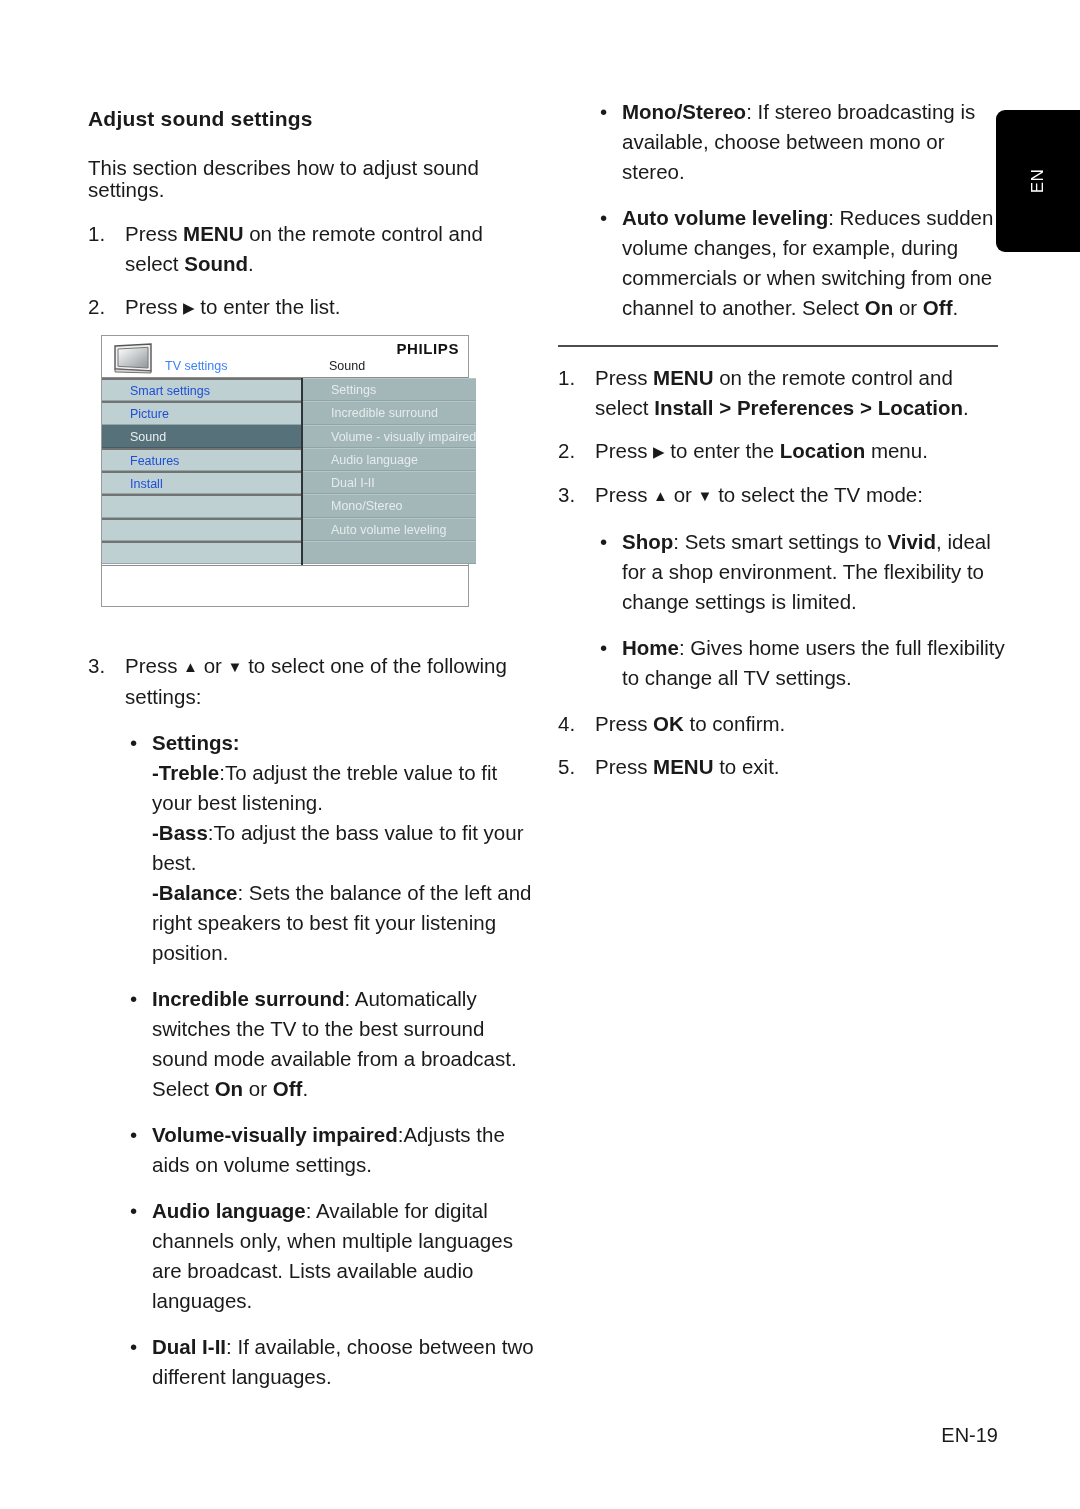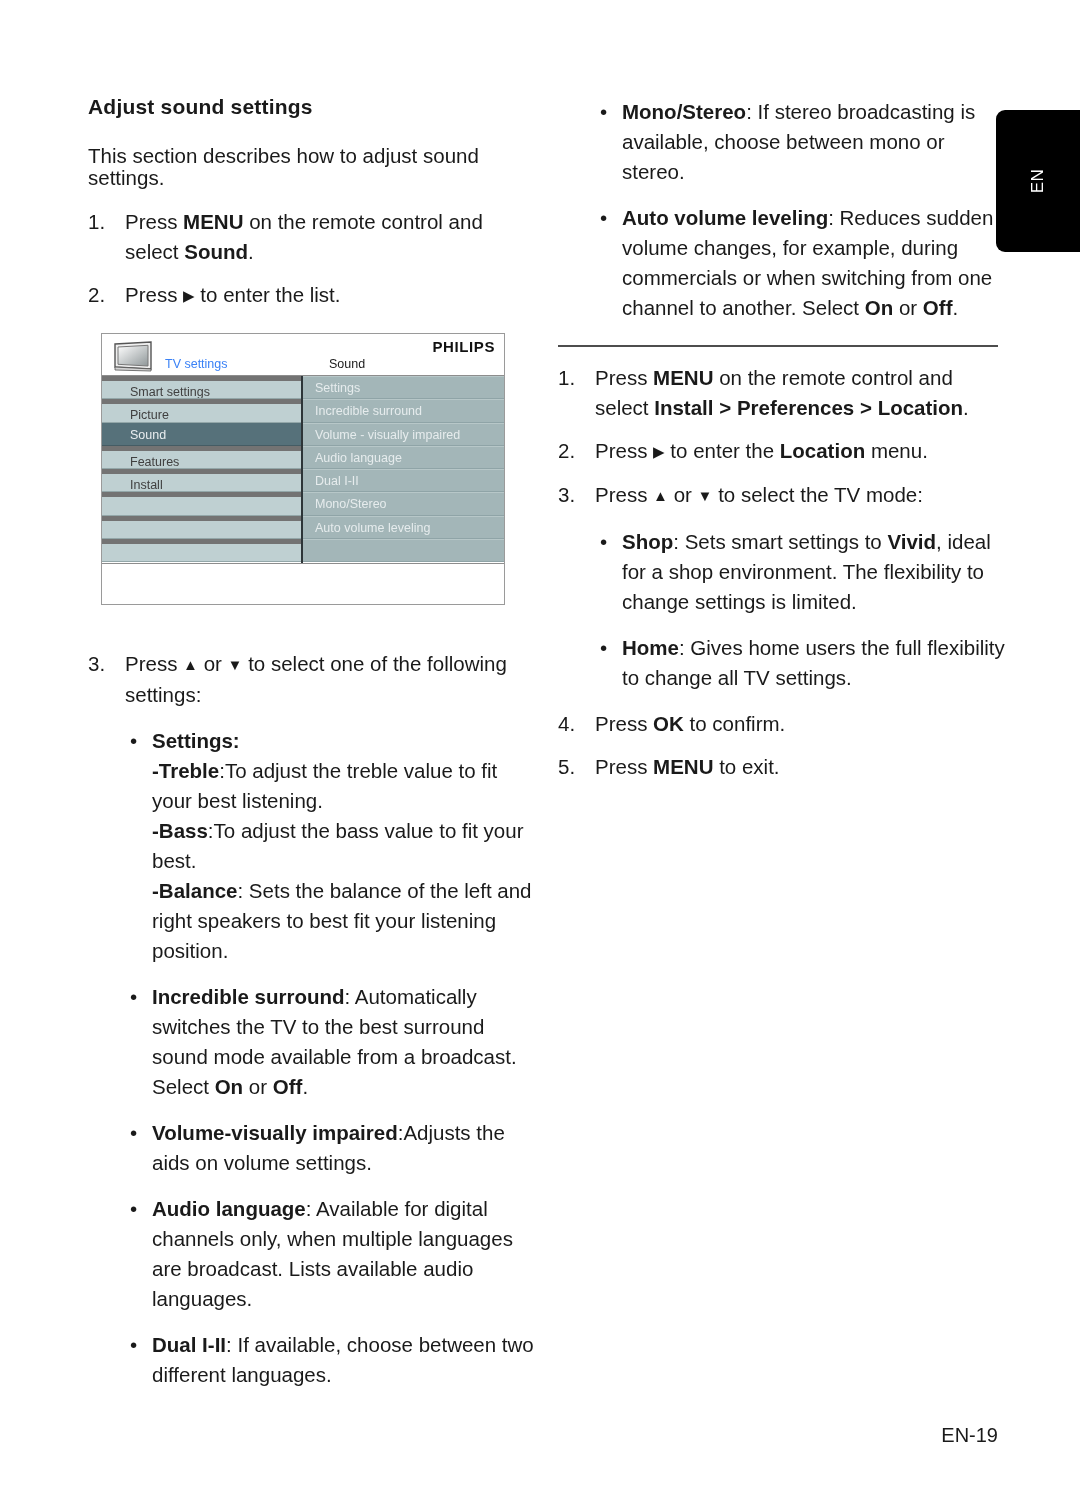--- a/index.html
+++ b/index.html
@@ -23,21 +23,21 @@
     width: 450px;
   }
   .col-left  { left: 88px; }
   .col-right { left: 558px; }
 
   
   .h3 {
     font-size: 21px;
     font-weight: bold;
     letter-spacing: .2px;
-    margin: 0 0 26px 0;
+    margin: 12px 0 26px 0;
   }
   .para {
     font-size: 20.5px;
     line-height: 22px;
     margin: 0 0 18px 0;
     font-weight: 400;
   }
   b, .b { font-weight: bold; }
 
   
@@ -129,23 +129,23 @@
     top: 1424px;
     width: 998px;
     text-align: right;
     font-size: 20px;
     color: #1a1a1a;
   }
 
   
   .tvmenu {
     position: relative;
-    width: 404px;
+    width: 368px;
     height: 272px;
-    margin: 22px 0 0 13px;
+    margin: 12px 0 0 13px;
     background: #ffffff;
     border: 1px solid #9a9a9a;
     box-sizing: border-box;
   }
   .tv-header {
     position: relative;
     height: 42px;
     border-bottom: 1px solid #8d8d8d;
     box-sizing: border-box;
   }
@@ -205,38 +205,38 @@
     line-height: 23.3px;
     font-size: 12.5px;
     box-sizing: border-box;
     overflow: hidden;
     white-space: nowrap;
   }
   
   .tv-left .mrow {
     background: #bfd0d2;
     border-bottom: 1px solid #93a7a9;
-    border-top: 5px solid #737373;
-    color: #404040;
+    border-top: 2px solid #737373;
+    color: #1d4ed8;
     padding-left: 28px;
   }
   .tv-left .mrow.sel {
     background: #56717a;
     color: #e9eef0;
     border-top: 1px solid #56717a;
     border-bottom: 1px solid #45five;
     border-bottom: 1px solid #455c64;
   }
   
   .tv-right .mrow {
     background: #a3b6b8;
     border-bottom: 1px solid #8fa4a7;
     border-top: 1px solid #b7c7c8;
     color: #e6eced;
-    padding-left: 12px;
+    padding-left: 28px;
   }
   .tv-right .mrow.empty { color: transparent; }
   .tv-foot {
     height: 39px;
     background: #ffffff;
     border-top: 1px solid #8d8d8d;
   }
 </style>
 </head>
 <body>

